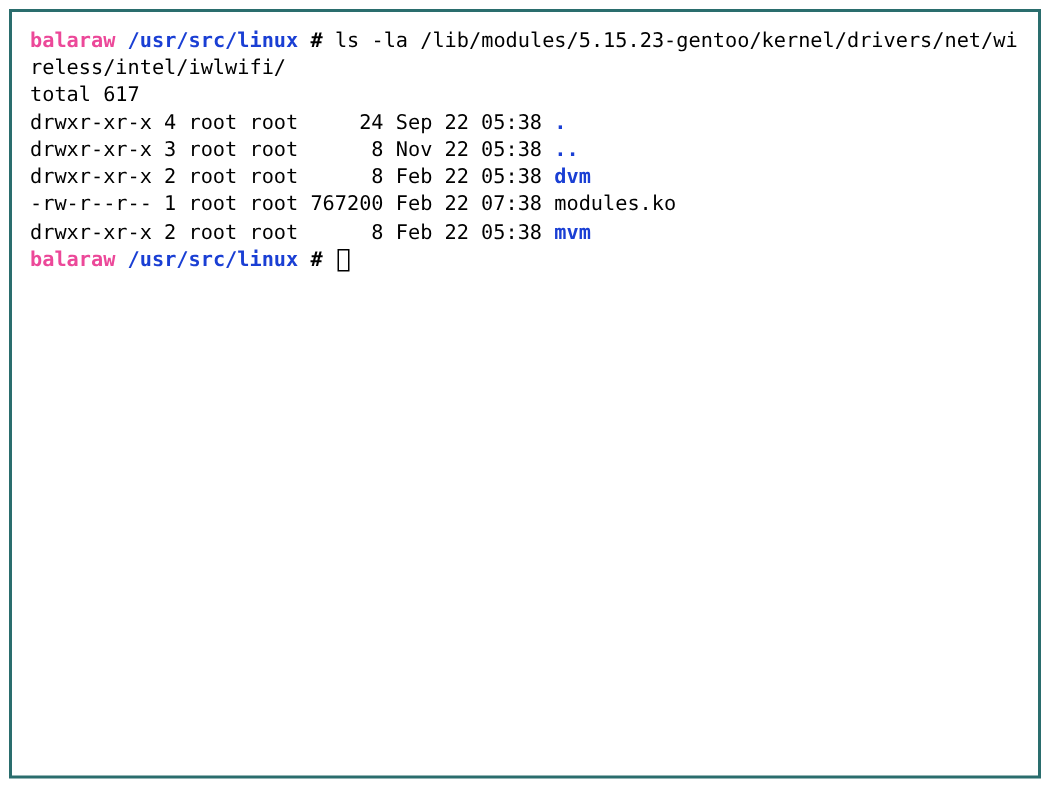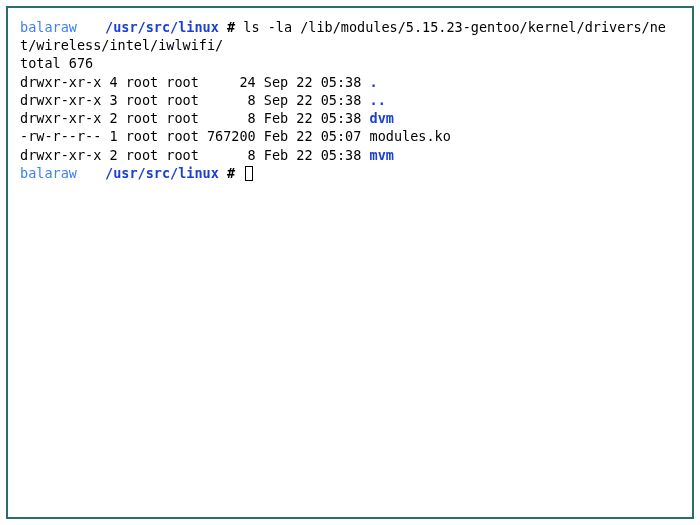--- a/index.html
+++ b/index.html
@@ -19,37 +19,37 @@
       border: 2px solid #2a6d6d;
       background: #fff;
       padding: 10px 12px;
       font-family: "DejaVu Sans Mono", "Menlo", "Consolas", monospace;
       font-size: 13.5px;
       line-height: 1.35;
       color: #000;
       white-space: pre-wrap;
       word-break: break-all;
     }
-    .host { color: #3b82f6; font-weight: normal; }
-    .path { color: #1a3fd4; font-weight: bold; margin-left: 20px; }
+    .host { color: #ec4899; font-weight: bold; }
+    .path { color: #1a3fd4; font-weight: bold; }
     .prompt { color: #000; font-weight: bold; }
     .cmd { color: #000; }
     .dir { color: #1a3fd4; font-weight: bold; }
     .cursor {
       display: inline-block;
       width: 8px;
       height: 15px;
       border: 1px solid #000;
       vertical-align: text-bottom;
       margin-left: 2px;
     }
   </style>
 </head>
 <body>
 
 <div class="terminal"><span><span class="host">balaraw</span> <span class="path">/usr/src/linux</span> <span class="prompt">#</span> <span class="cmd">ls -la /lib/modules/5.15.23-gentoo/kernel/drivers/net/wireless/intel/iwlwifi/</span></span>
-<span>total 676</span>
+<span>total 617</span>
 <span><span>drwxr-xr-x 4 root root     24 Sep 22 05:38 </span><span class="dir">.</span></span>
-<span><span>drwxr-xr-x 3 root root      8 Sep 22 05:38 </span><span class="dir">..</span></span>
+<span><span>drwxr-xr-x 3 root root      8 Nov 22 05:38 </span><span class="dir">..</span></span>
 <span><span>drwxr-xr-x 2 root root      8 Feb 22 05:38 </span><span class="dir">dvm</span></span>
-<span><span>-rw-r--r-- 1 root root 767200 Feb 22 05:07 </span><span>modules.ko</span></span>
+<span><span>-rw-r--r-- 1 root root 767200 Feb 22 07:38 </span><span>modules.ko</span></span>
 <span><span>drwxr-xr-x 2 root root      8 Feb 22 05:38 </span><span class="dir">mvm</span></span>
 <span><span class="host">balaraw</span> <span class="path">/usr/src/linux</span> <span class="prompt">#</span> <span class="cursor"></span></span></div>
 
 </body></html>

